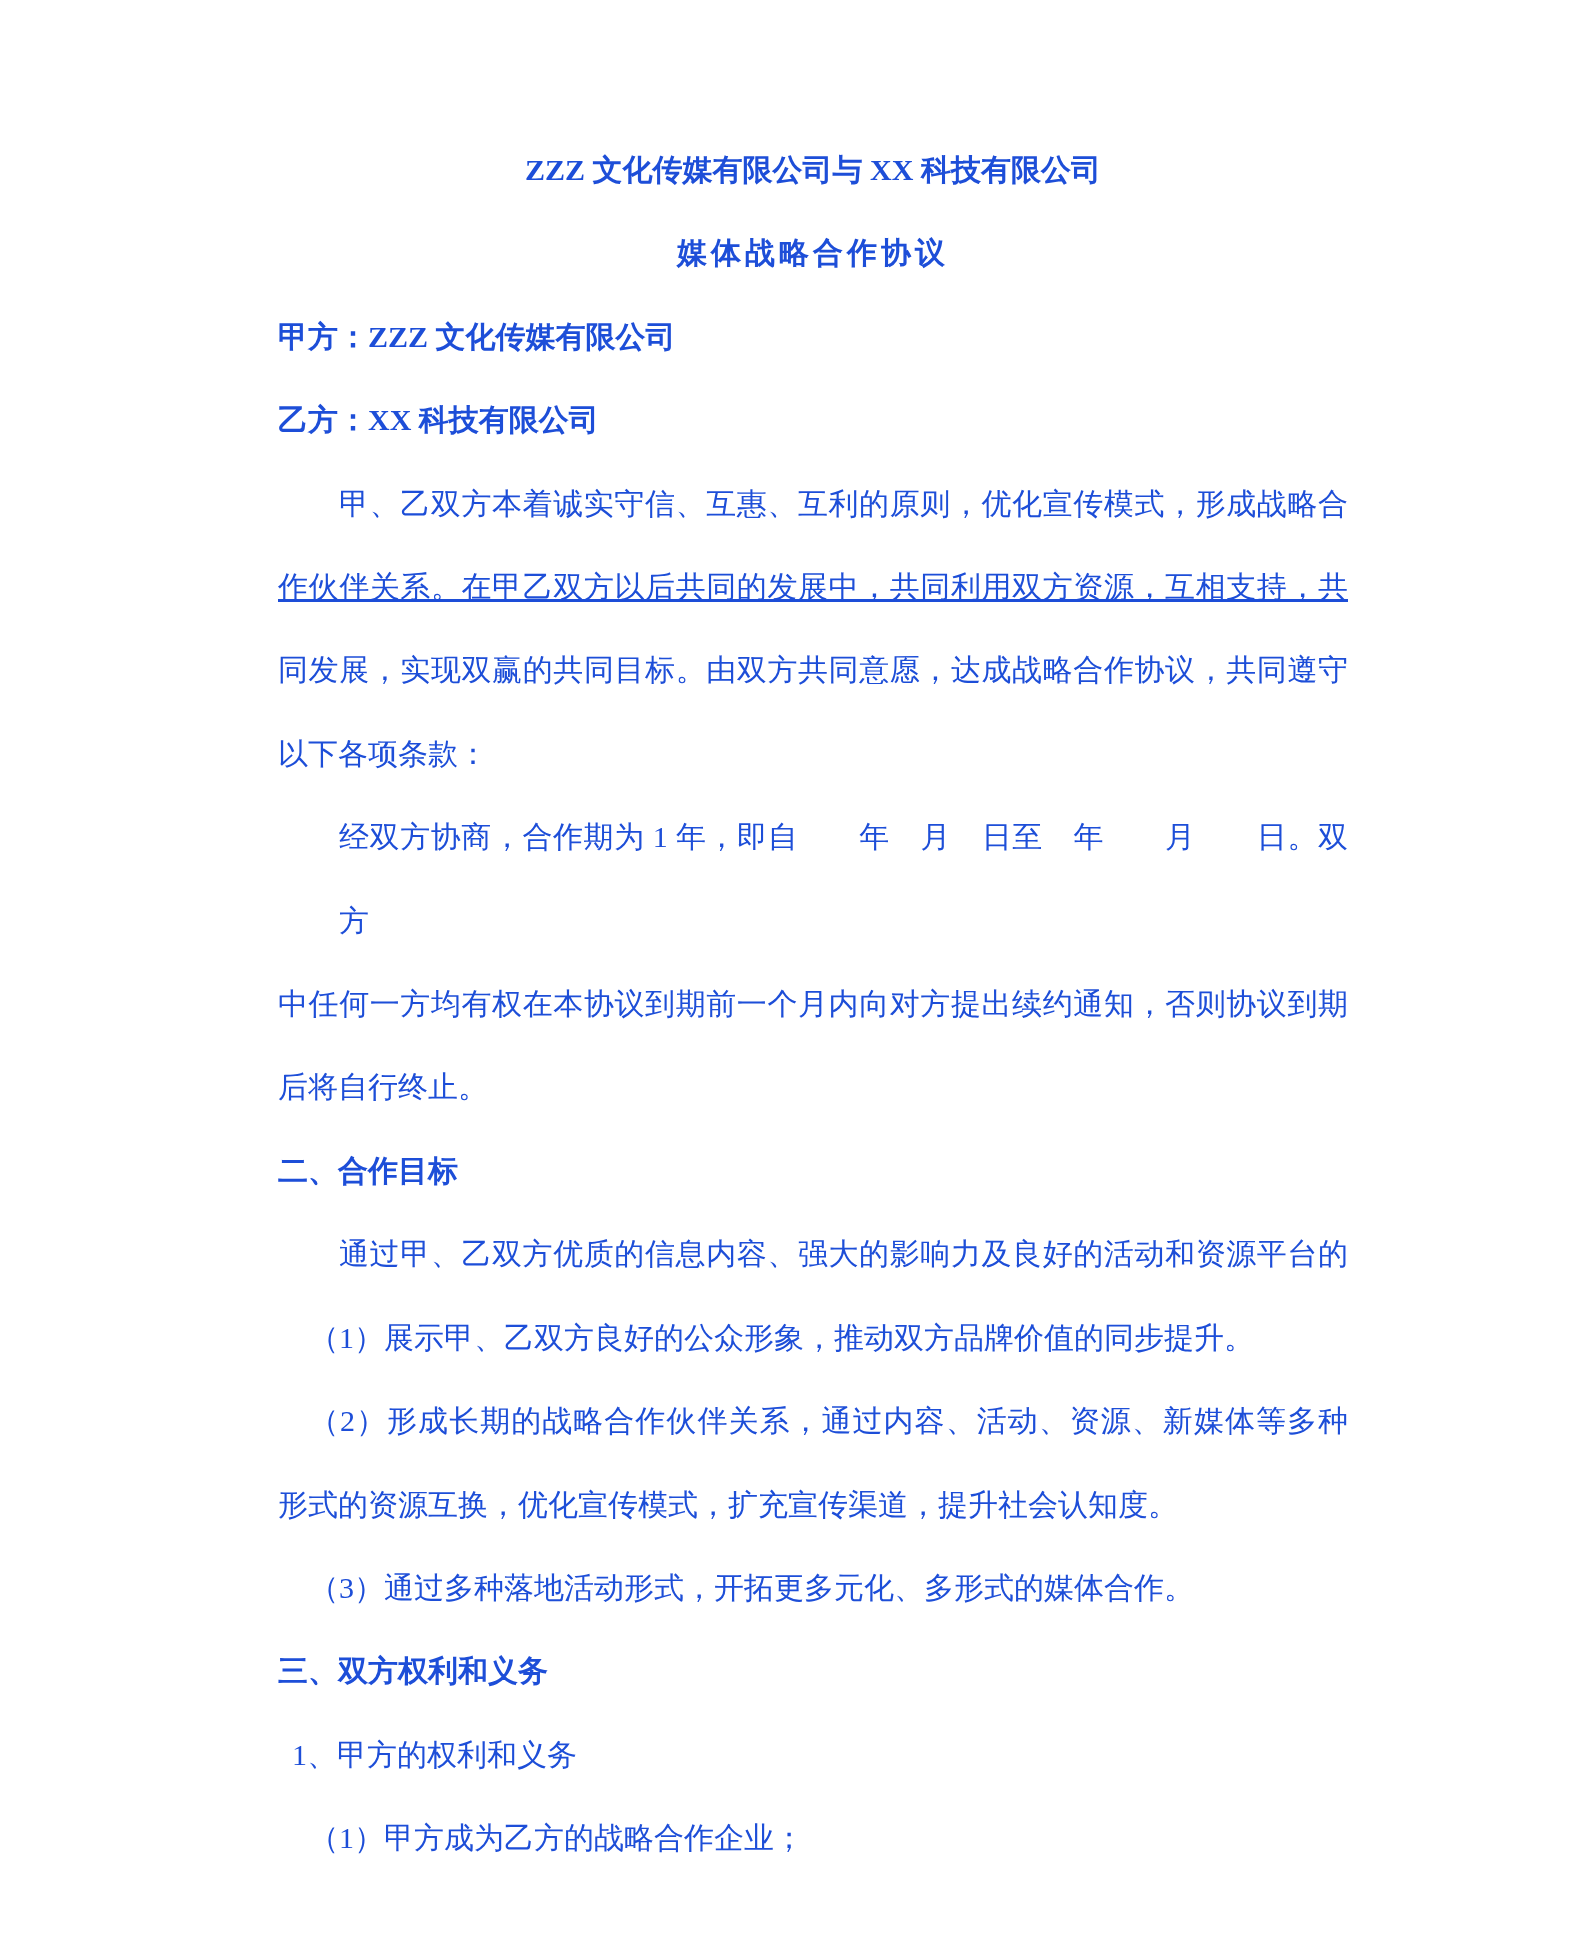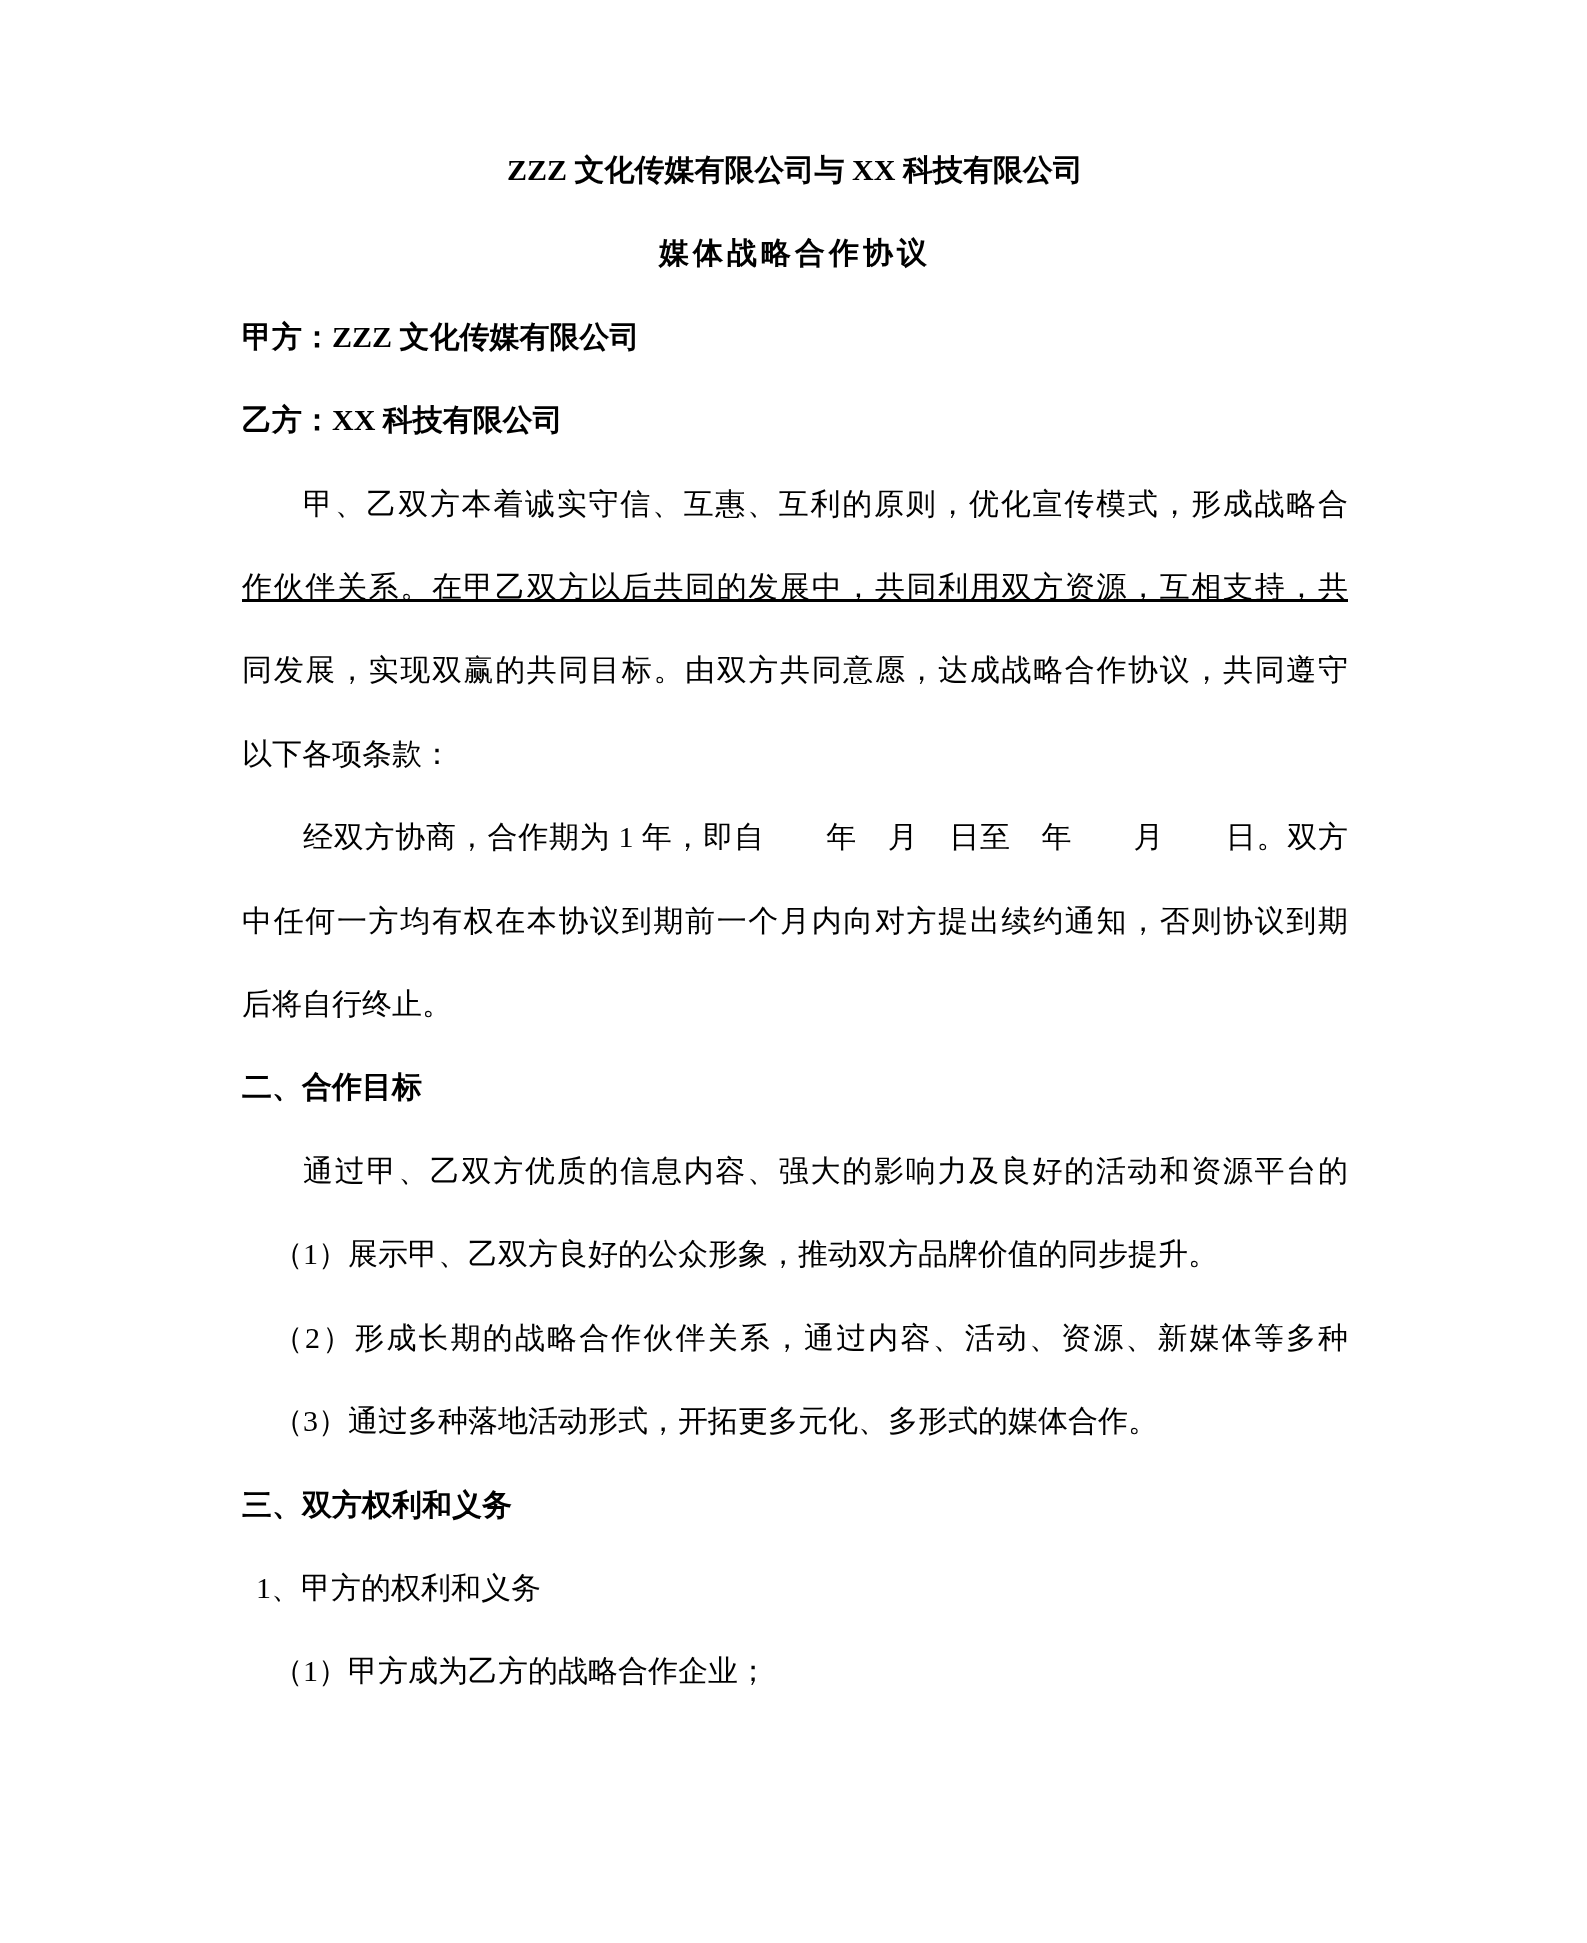--- a/index.html
+++ b/index.html
@@ -21,21 +21,22 @@
     left: 242px;
     top: 128px;
     width: 1106px;
   }
   .ln {
     font-size: 30px;
     line-height: 83.4px;
     white-space: normal;
     text-align: left;
     font-weight: normal;
-    color: #000000;
+    color: #1d4ed8;
+    margin-left: 36px;
   }
   .ln.bold   { font-weight: bold; }
   .ln.center { text-align: center; }
   .ln.spaced { letter-spacing: 4px; text-align: center; }
   .ln.full {
     text-align: justify;
     text-align-last: justify;
     text-justify: inter-character;
   }
 </style>
@@ -52,18 +53,19 @@
       <div class="ln full" style="padding-left: 0px; text-decoration: underline;">作伙伴关系。在甲乙双方以后共同的发展中，共同利用双方资源，互相支持，共</div>
       <div class="ln full" style="padding-left: 0px;">同发展，实现双赢的共同目标。由双方共同意愿，达成战略合作协议，共同遵守</div>
       <div class="ln" style="padding-left: 0px;">以下各项条款：</div>
       <div class="ln full" style="padding-left: 61px;">经双方协商，合作期为 1 年，即自　　年　月　日至　年　　月　　日。双方</div>
       <div class="ln full" style="padding-left: 0px;">中任何一方均有权在本协议到期前一个月内向对方提出续约通知，否则协议到期</div>
       <div class="ln" style="padding-left: 0px;">后将自行终止。</div>
       <div class="ln bold" style="padding-left: 0px;">二、合作目标</div>
       <div class="ln full" style="padding-left: 61px;">通过甲、乙双方优质的信息内容、强大的影响力及良好的活动和资源平台的</div>
       <div class="ln" style="padding-left: 31px;">（1）展示甲、乙双方良好的公众形象，推动双方品牌价值的同步提升。</div>
       <div class="ln full" style="padding-left: 31px;">（2）形成长期的战略合作伙伴关系，通过内容、活动、资源、新媒体等多种</div>
+      <div class="ln" style="padding-left: 0px;">形式的资源互换，优化宣传模式，扩充宣传渠道，提升社会认知度。</div>
       <div class="ln" style="padding-left: 31px;">（3）通过多种落地活动形式，开拓更多元化、多形式的媒体合作。</div>
       <div class="ln bold" style="padding-left: 0px;">三、双方权利和义务</div>
       <div class="ln" style="padding-left: 14px;">1、甲方的权利和义务</div>
       <div class="ln" style="padding-left: 31px;">（1）甲方成为乙方的战略合作企业；</div>
     </div>
 </div>
 
 </body></html>

